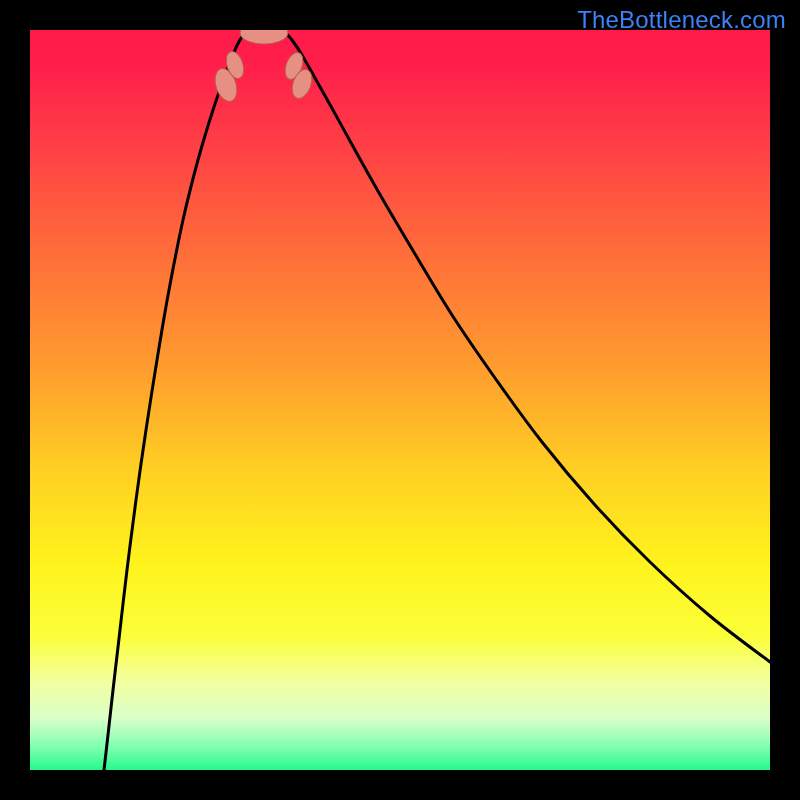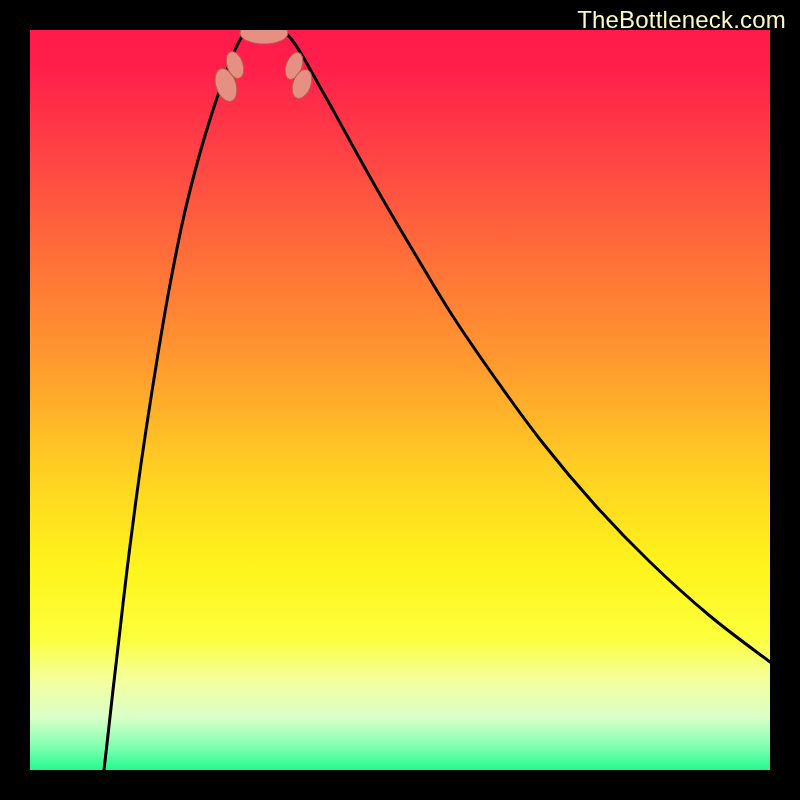--- a/index.html
+++ b/index.html
@@ -28,21 +28,21 @@
     overflow: hidden;
   }
   .gradient-bg {
     position: absolute;
     inset: 0;
   }
   .watermark {
     position: absolute;
     top: 6px;
     right: 14px;
-    color: #fef9c3;
+    color: #3b82f6;
     font-size: 24px;
     font-weight: 500;
     letter-spacing: 0.2px;
     user-select: none;
   }
   svg {
     display: block;
   }
 </style>
 </head>

